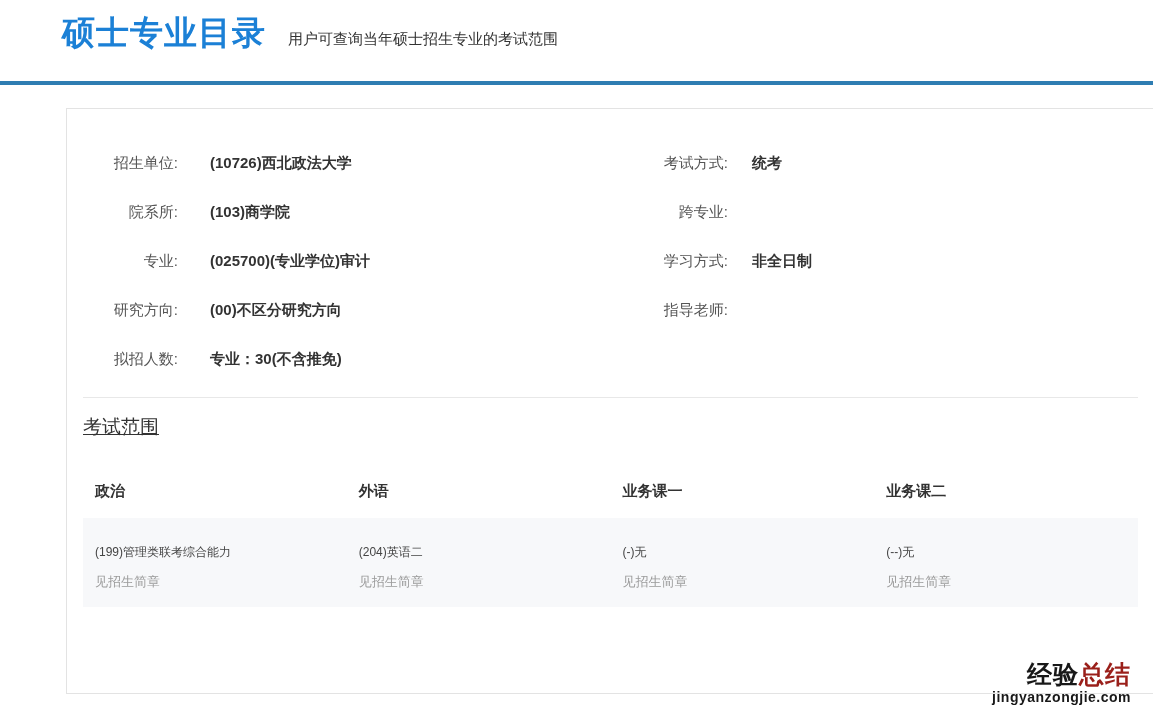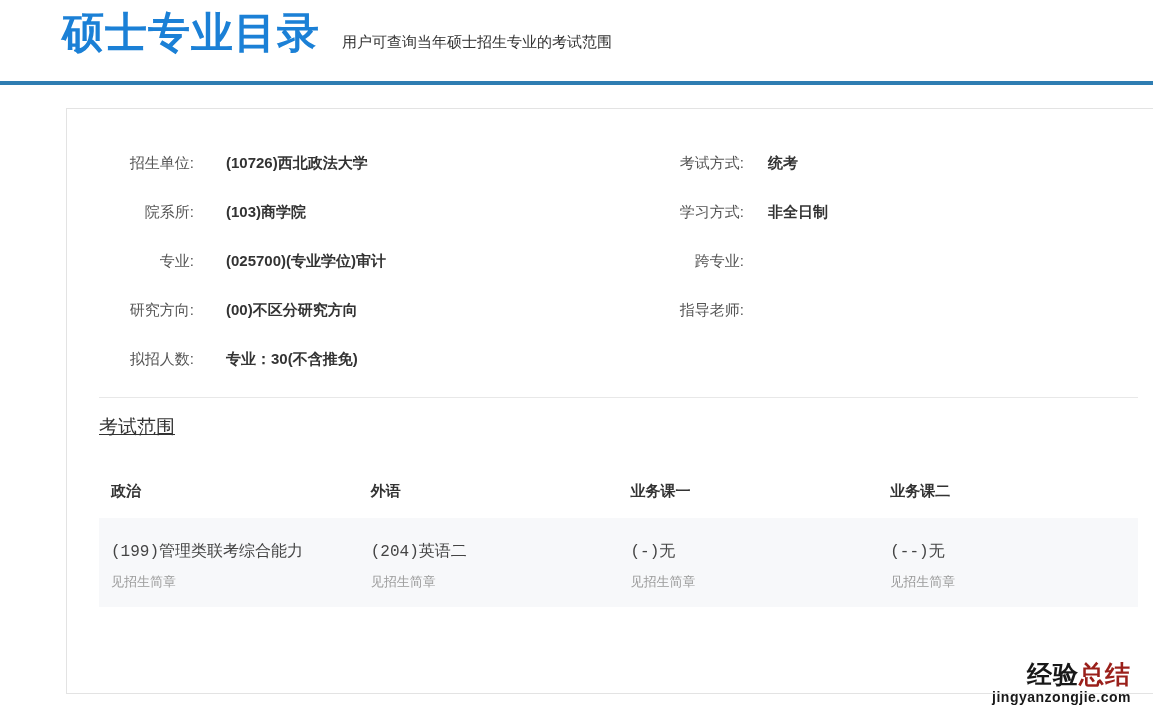--- a/index.html
+++ b/index.html
@@ -12,21 +12,21 @@
 
   
   .page-header {
     height: 81px;
     display: flex;
     align-items: baseline;
     padding: 14px 0 0 62px;
     background: #ffffff;
   }
   .page-title {
-    font-size: 42px;
+    font-size: 33px;
     font-weight: bold;
     color: #1b80d6;
     line-height: 38px;
     letter-spacing: 1px;
   }
   .page-subtitle {
     font-size: 15px;
     color: #333333;
     margin-left: 22px;
   }
@@ -36,21 +36,21 @@
     width: 100%;
   }
 
   
   .detail-card {
     margin: 23px 0 0 66px;
     width: calc(100% - 66px);
     border: 1px solid #e3e3e3;
     border-right: none;
     background: #ffffff;
-    padding: 30px 15px 34px 32px;
+    padding: 30px 15px 34px 16px;
     min-height: 586px;
     position: relative;
   }
 
   
   .fields {
     display: grid;
     grid-template-columns: 565px 1fr;
     column-gap: 0;
   }
@@ -105,24 +105,23 @@
   }
   .exam-row {
     display: grid;
     grid-template-columns: repeat(4, 1fr);
     background: #f7f8fa;
     margin-top: 17px;
     padding: 25px 0 16px 0;
   }
   .exam-cell { padding-left: 12px; }
   .subject-name {
-    font-size: 16px;
+    font-size: 12px;
     color: #444444;
     line-height: 19px;
-    font-family: Liberation Mono, monospace;
   }
   .subject-note {
     margin-top: 11px;
     font-size: 13px;
     color: #9b9b9b;
   }
 
   
   .watermark {
     position: absolute;
@@ -181,26 +180,26 @@
           <span class="field-value">专业：30(不含推免)</span>
         </div>
       </div>
 
       <div class="col-right">
         <div class="field-row">
           <span class="field-label">考试方式:</span>
           <span class="field-value">统考</span>
         </div>
         <div class="field-row">
+          <span class="field-label">跨专业:</span>
+          <span class="field-value"></span>
+        </div>
+        <div class="field-row">
           <span class="field-label">学习方式:</span>
           <span class="field-value">非全日制</span>
-        </div>
-        <div class="field-row">
-          <span class="field-label">跨专业:</span>
-          <span class="field-value"></span>
         </div>
         <div class="field-row">
           <span class="field-label">指导老师:</span>
           <span class="field-value"></span>
         </div>
       </div>
     </div>
 
     <hr class="section-divider">
 

